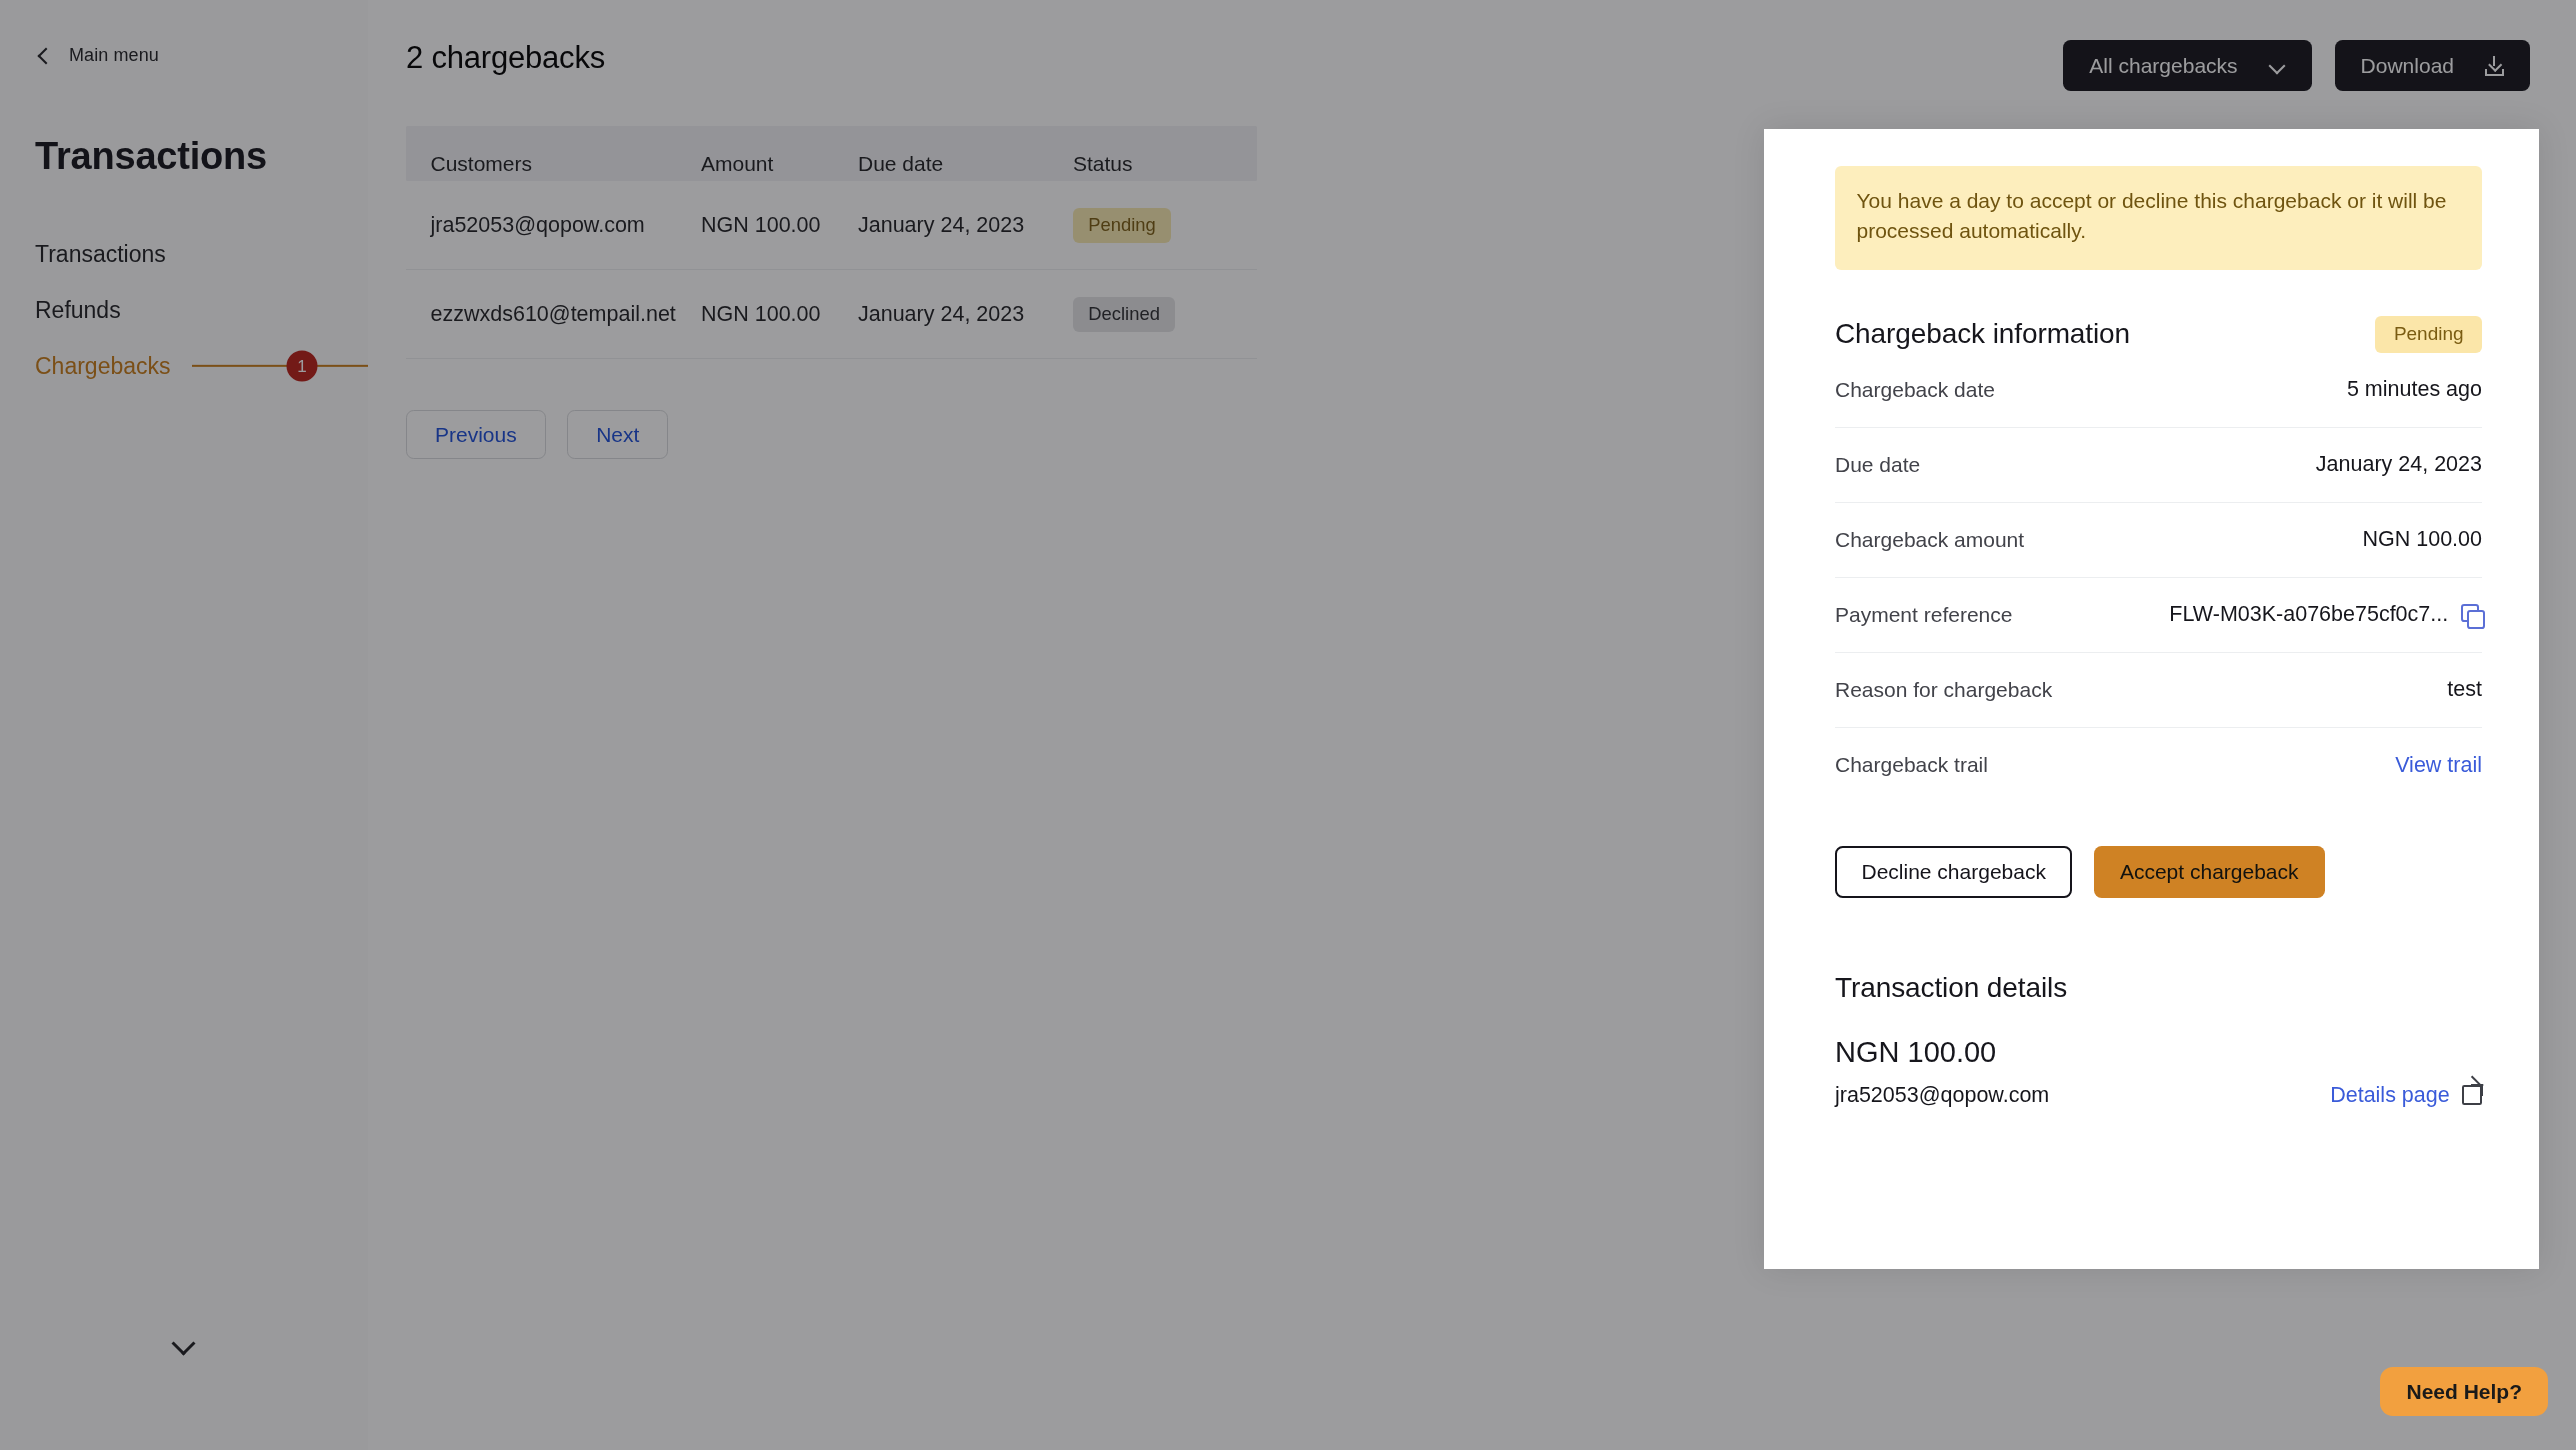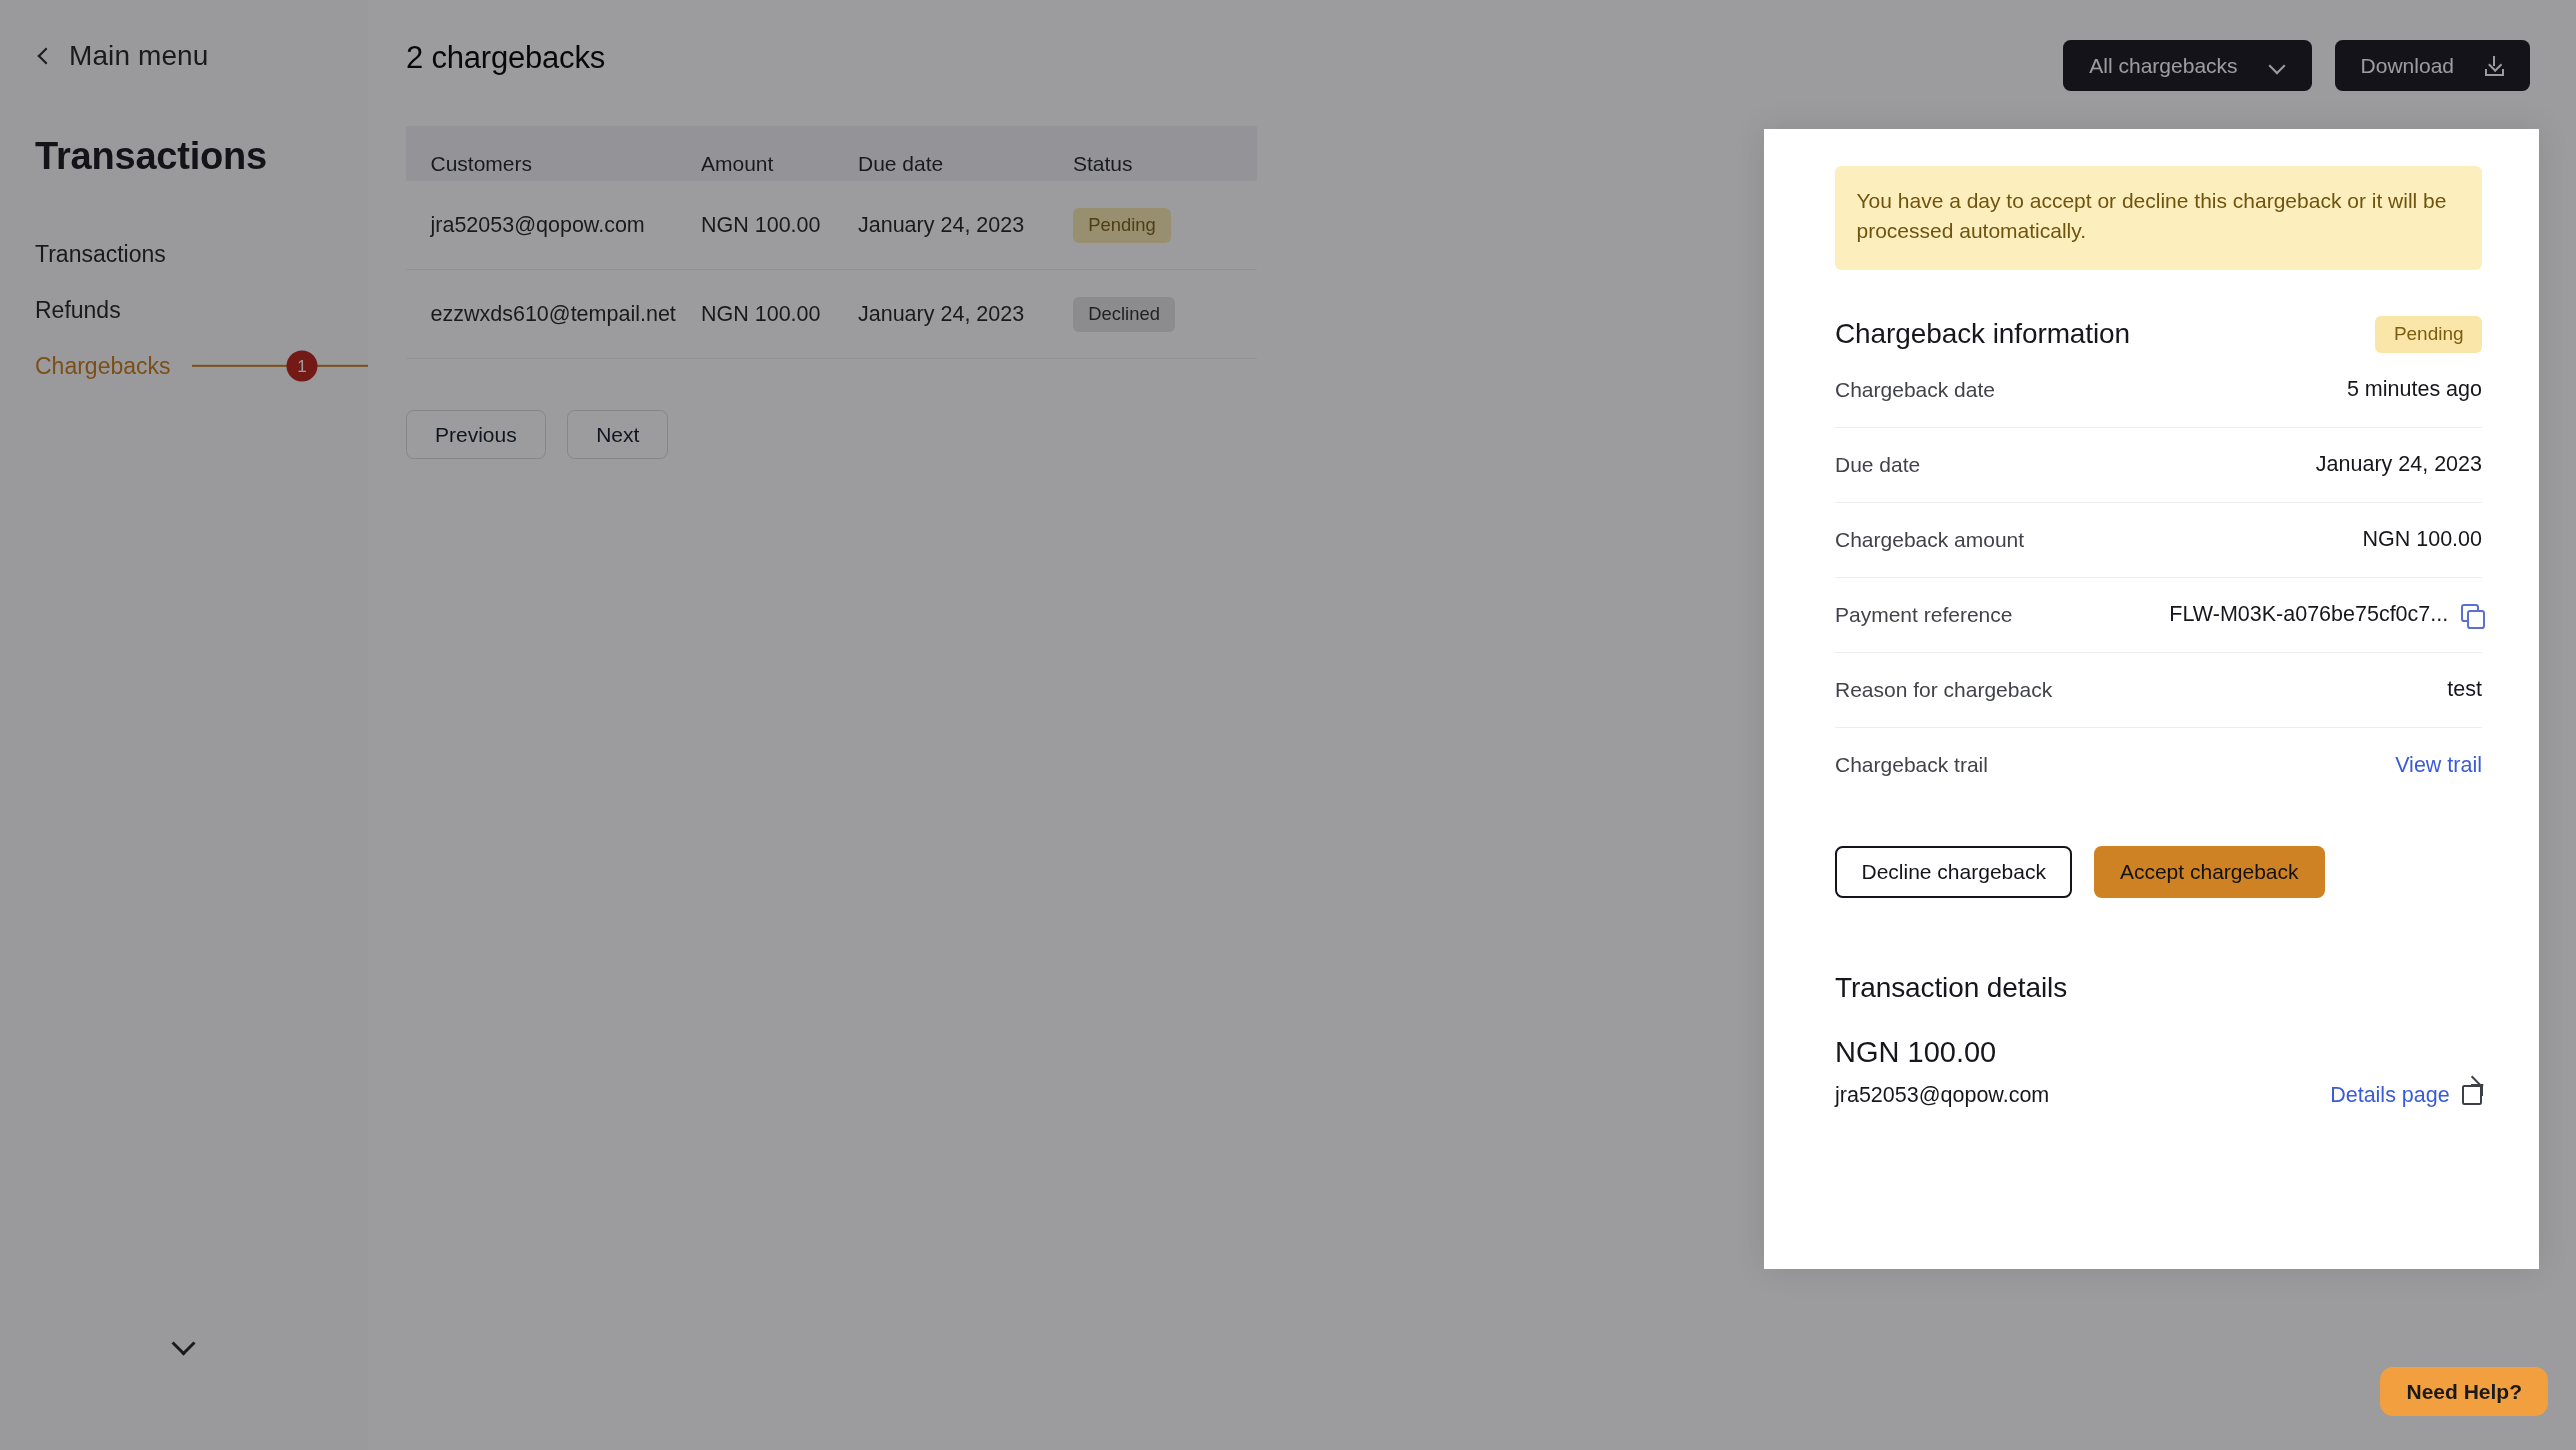--- a/index.html
+++ b/index.html
@@ -37,21 +37,21 @@
   .chev-left {
     width: 17px; height: 17px; position: relative; flex: 0 0 17px;
   }
   .chev-left::before {
     content: ""; position: absolute; left: 4.6px; top: 3.1px;
     width: 10px; height: 10px;
     border-left: 2.3px solid #1f2024; border-bottom: 2.3px solid #1f2024;
     transform: rotate(45deg);
   }
   .mainmenu-label {
-    font-size: 28px; color: #1f2024; letter-spacing: 0.1px;
+    font-size: 18px; color: #1f2024; letter-spacing: 0.1px;
   }
   .side-title {
     padding-left: 35px;
     margin-top: 61px;
     font-size: 38px; font-weight: 700; color: #13131a; letter-spacing: -0.2px;
   }
   .nav { margin-top: 48px; }
   .nav-item {
     position: relative;
     height: 56px;
@@ -164,21 +164,21 @@
     height: 35px; padding: 0 15.3px; border-radius: 6.1px;
     font-size: 18.4px;
   }
   .badge.pending { background: #f7e9b0; color: #7a5c12; }
   .badge.declined { background: #e3e4e6; color: #2b2c30; }
 
   .pager { display: flex; gap: 21.5px; margin-top: 51px; padding-left: 0px; }
   .pbtn {
     height: 49px; padding: 4px 28px;
     border: 1.5px solid #d8dadd; border-radius: 7.7px;
-    background: #ffffff; color: #0f172a;
+    background: #ffffff; color: #1d4ed8;
     font-size: 21px; font-family: inherit; cursor: pointer;
   }
 
   
   .scrim {
     position: absolute; inset: 0;
     background: rgba(20, 20, 24, 0.42);
     pointer-events: none;
   }
 

